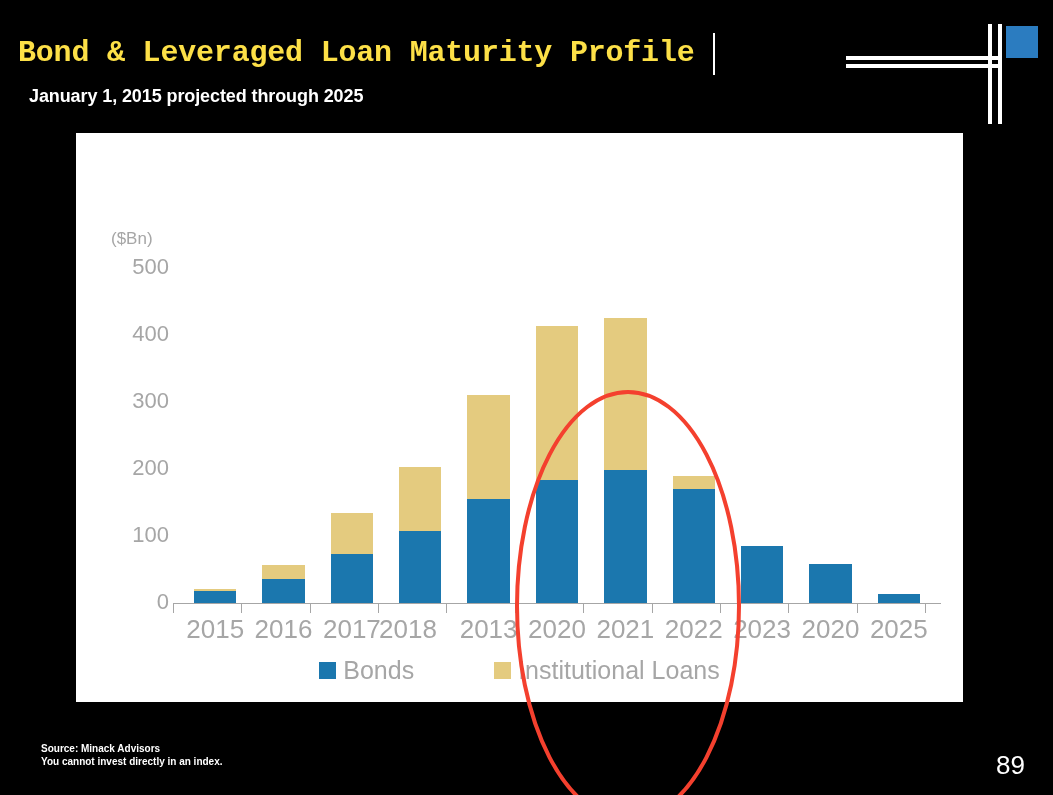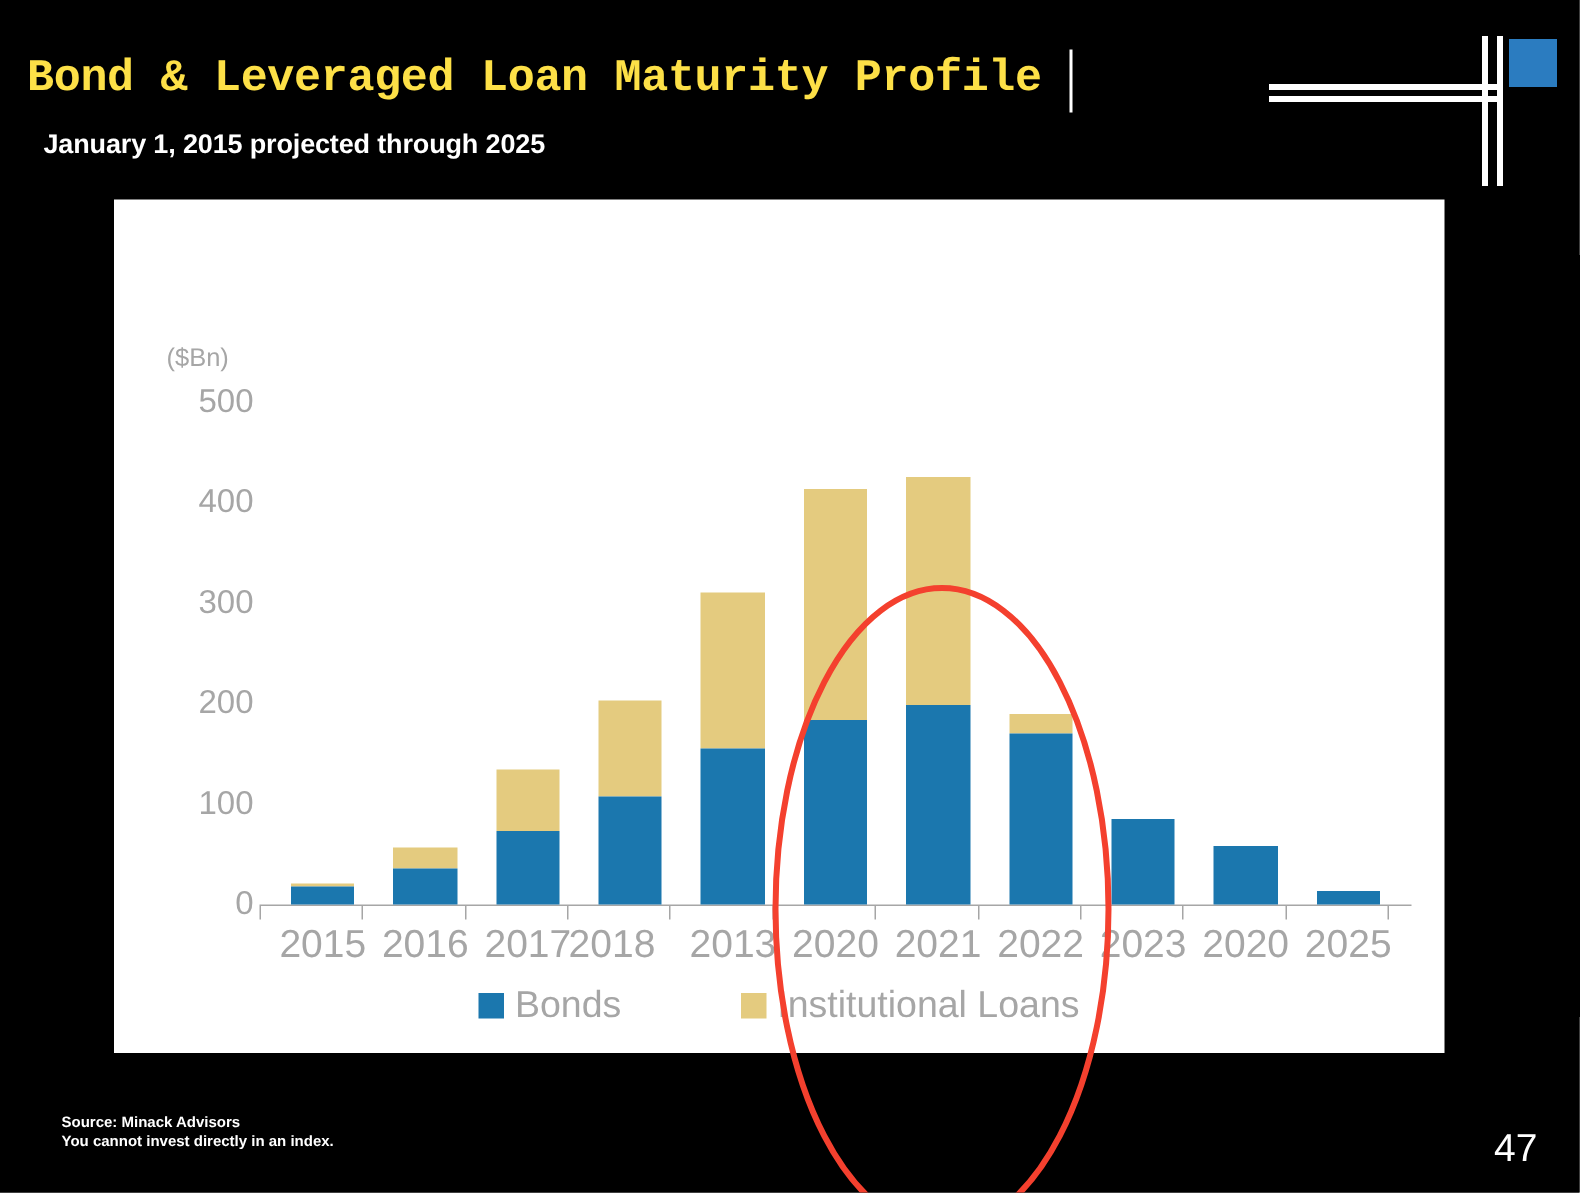--- a/index.html
+++ b/index.html
@@ -225,13 +225,13 @@
 
   <svg id="highlight-ellipse" viewBox="0 0 228 434" xmlns="http://www.w3.org/2000/svg">
     <ellipse cx="114" cy="217" rx="111" ry="214" fill="none" stroke="#f4402e" stroke-width="4"></ellipse>
   </svg>
 </div>
 
 <div id="footer-source">
   <div>Source: Minack Advisors</div>
   <div>You cannot invest directly in an index.</div>
 </div>
-<div id="page-number">47</div>
+<div id="page-number">89</div>
 
 </body></html>

